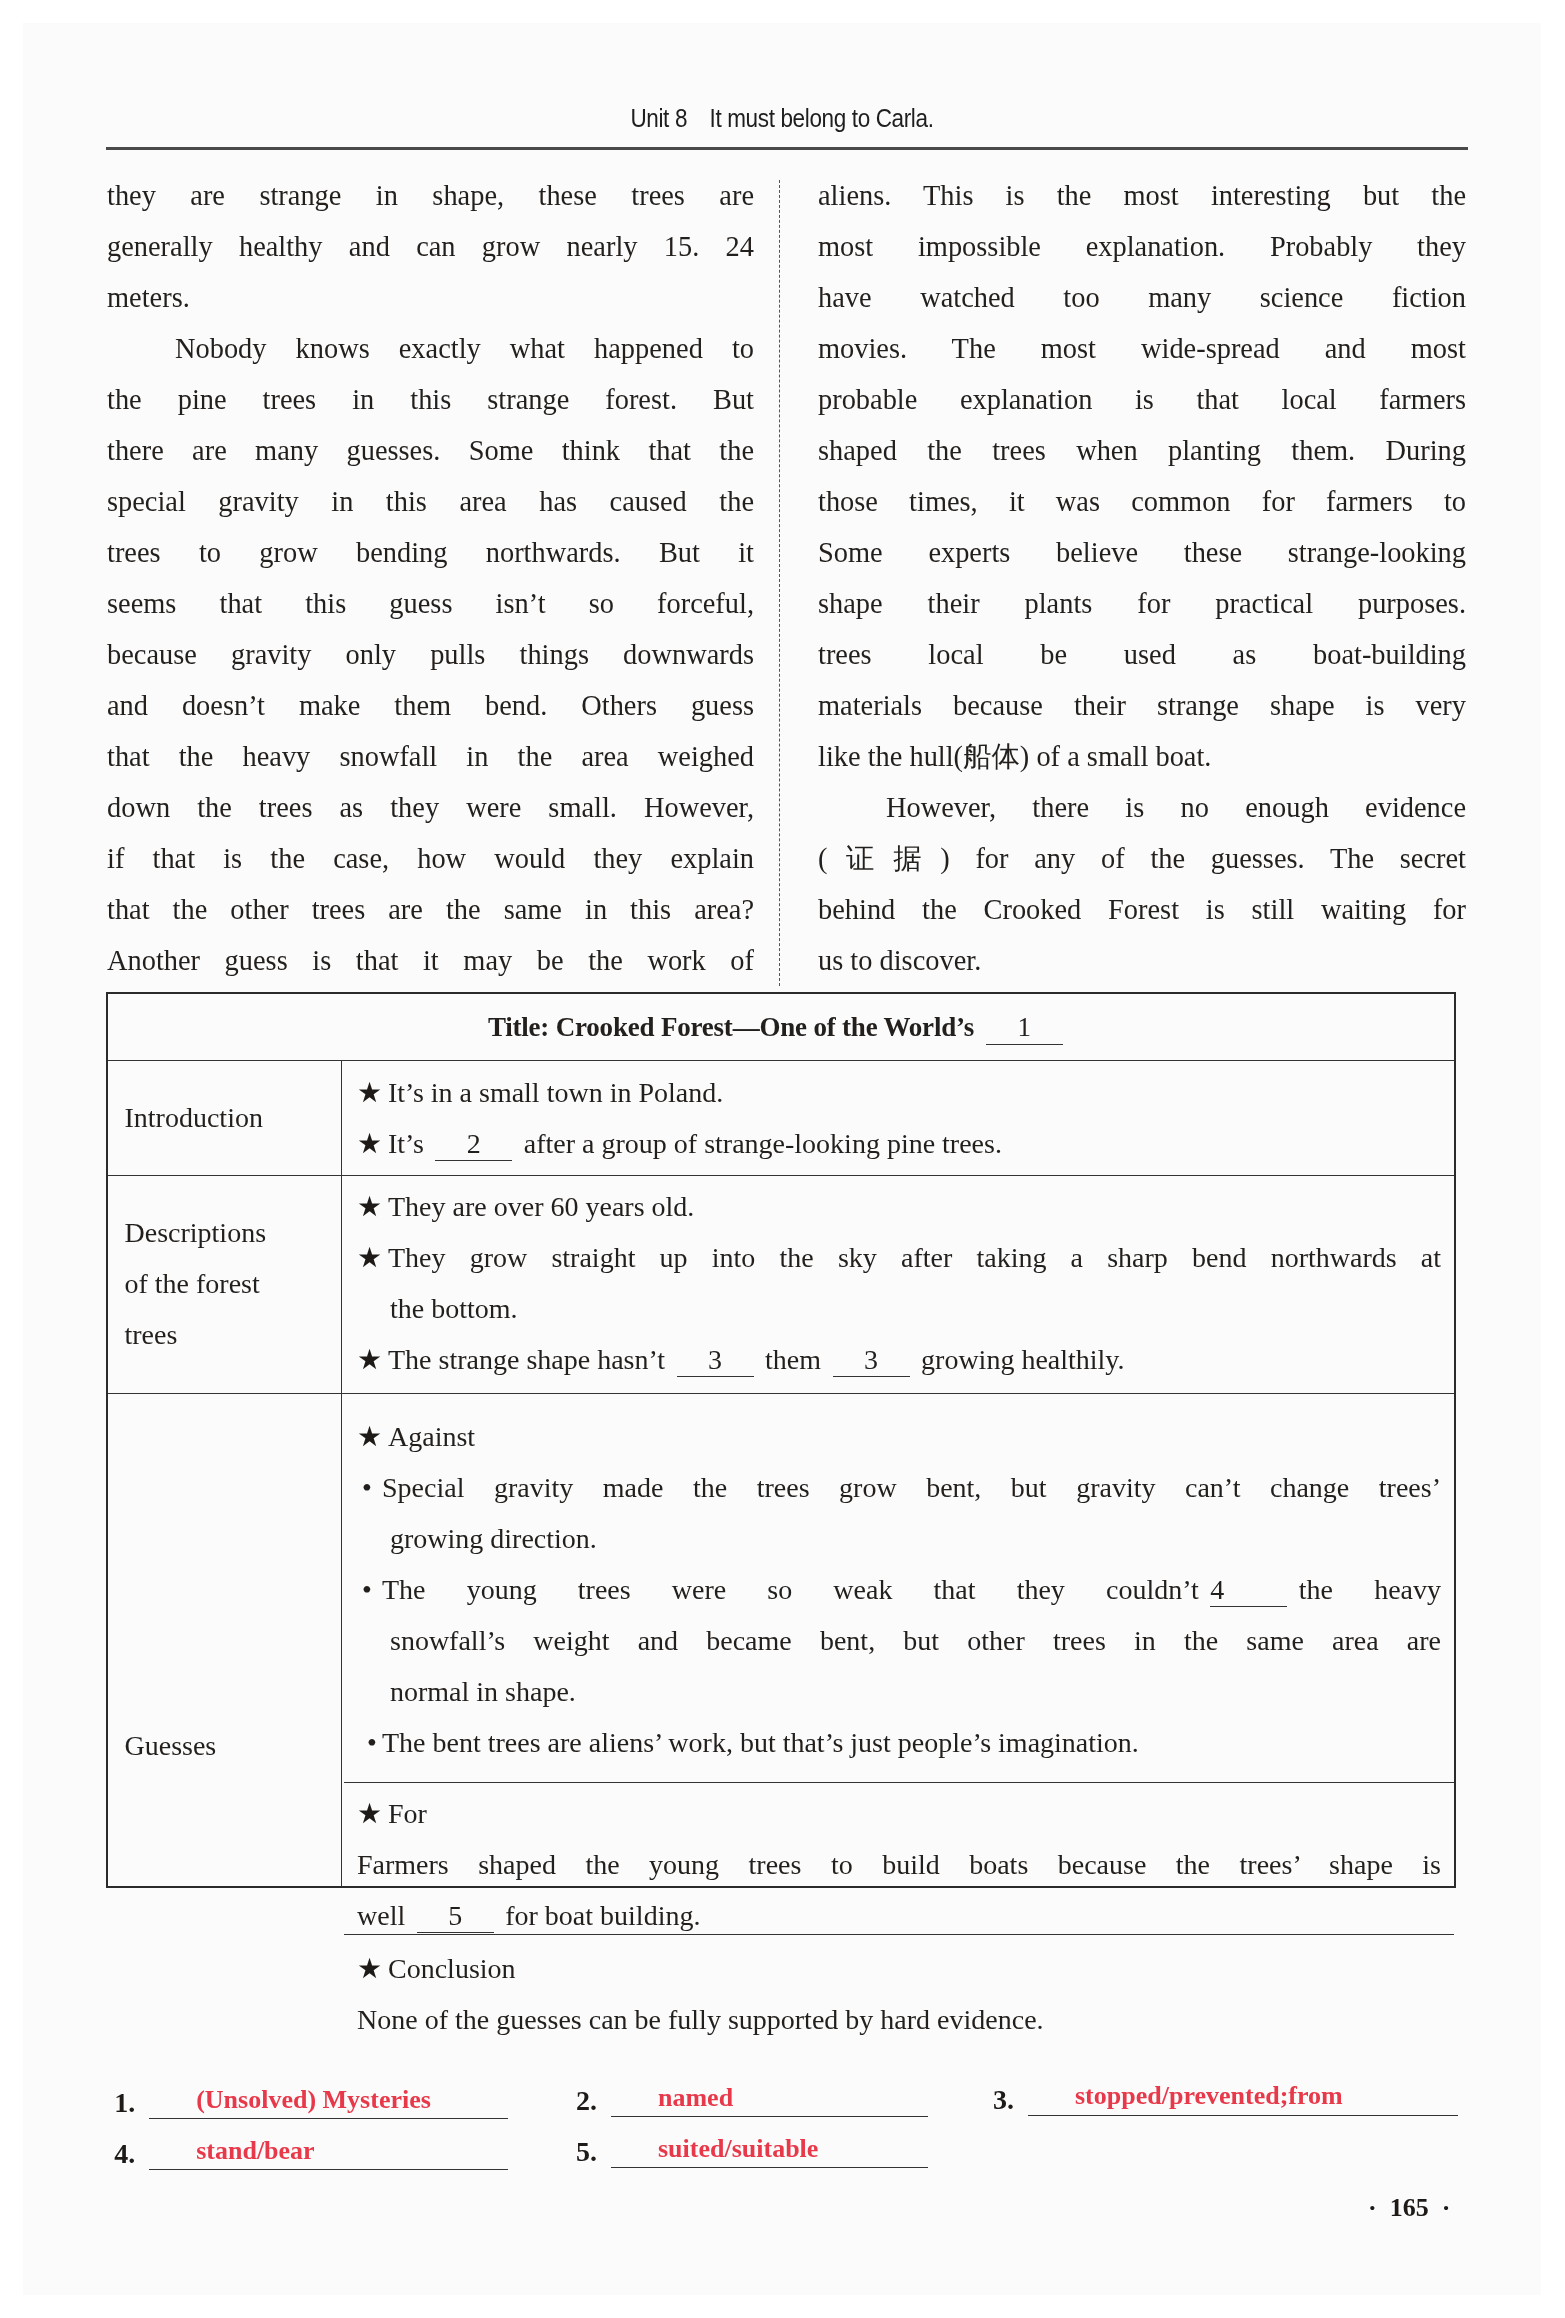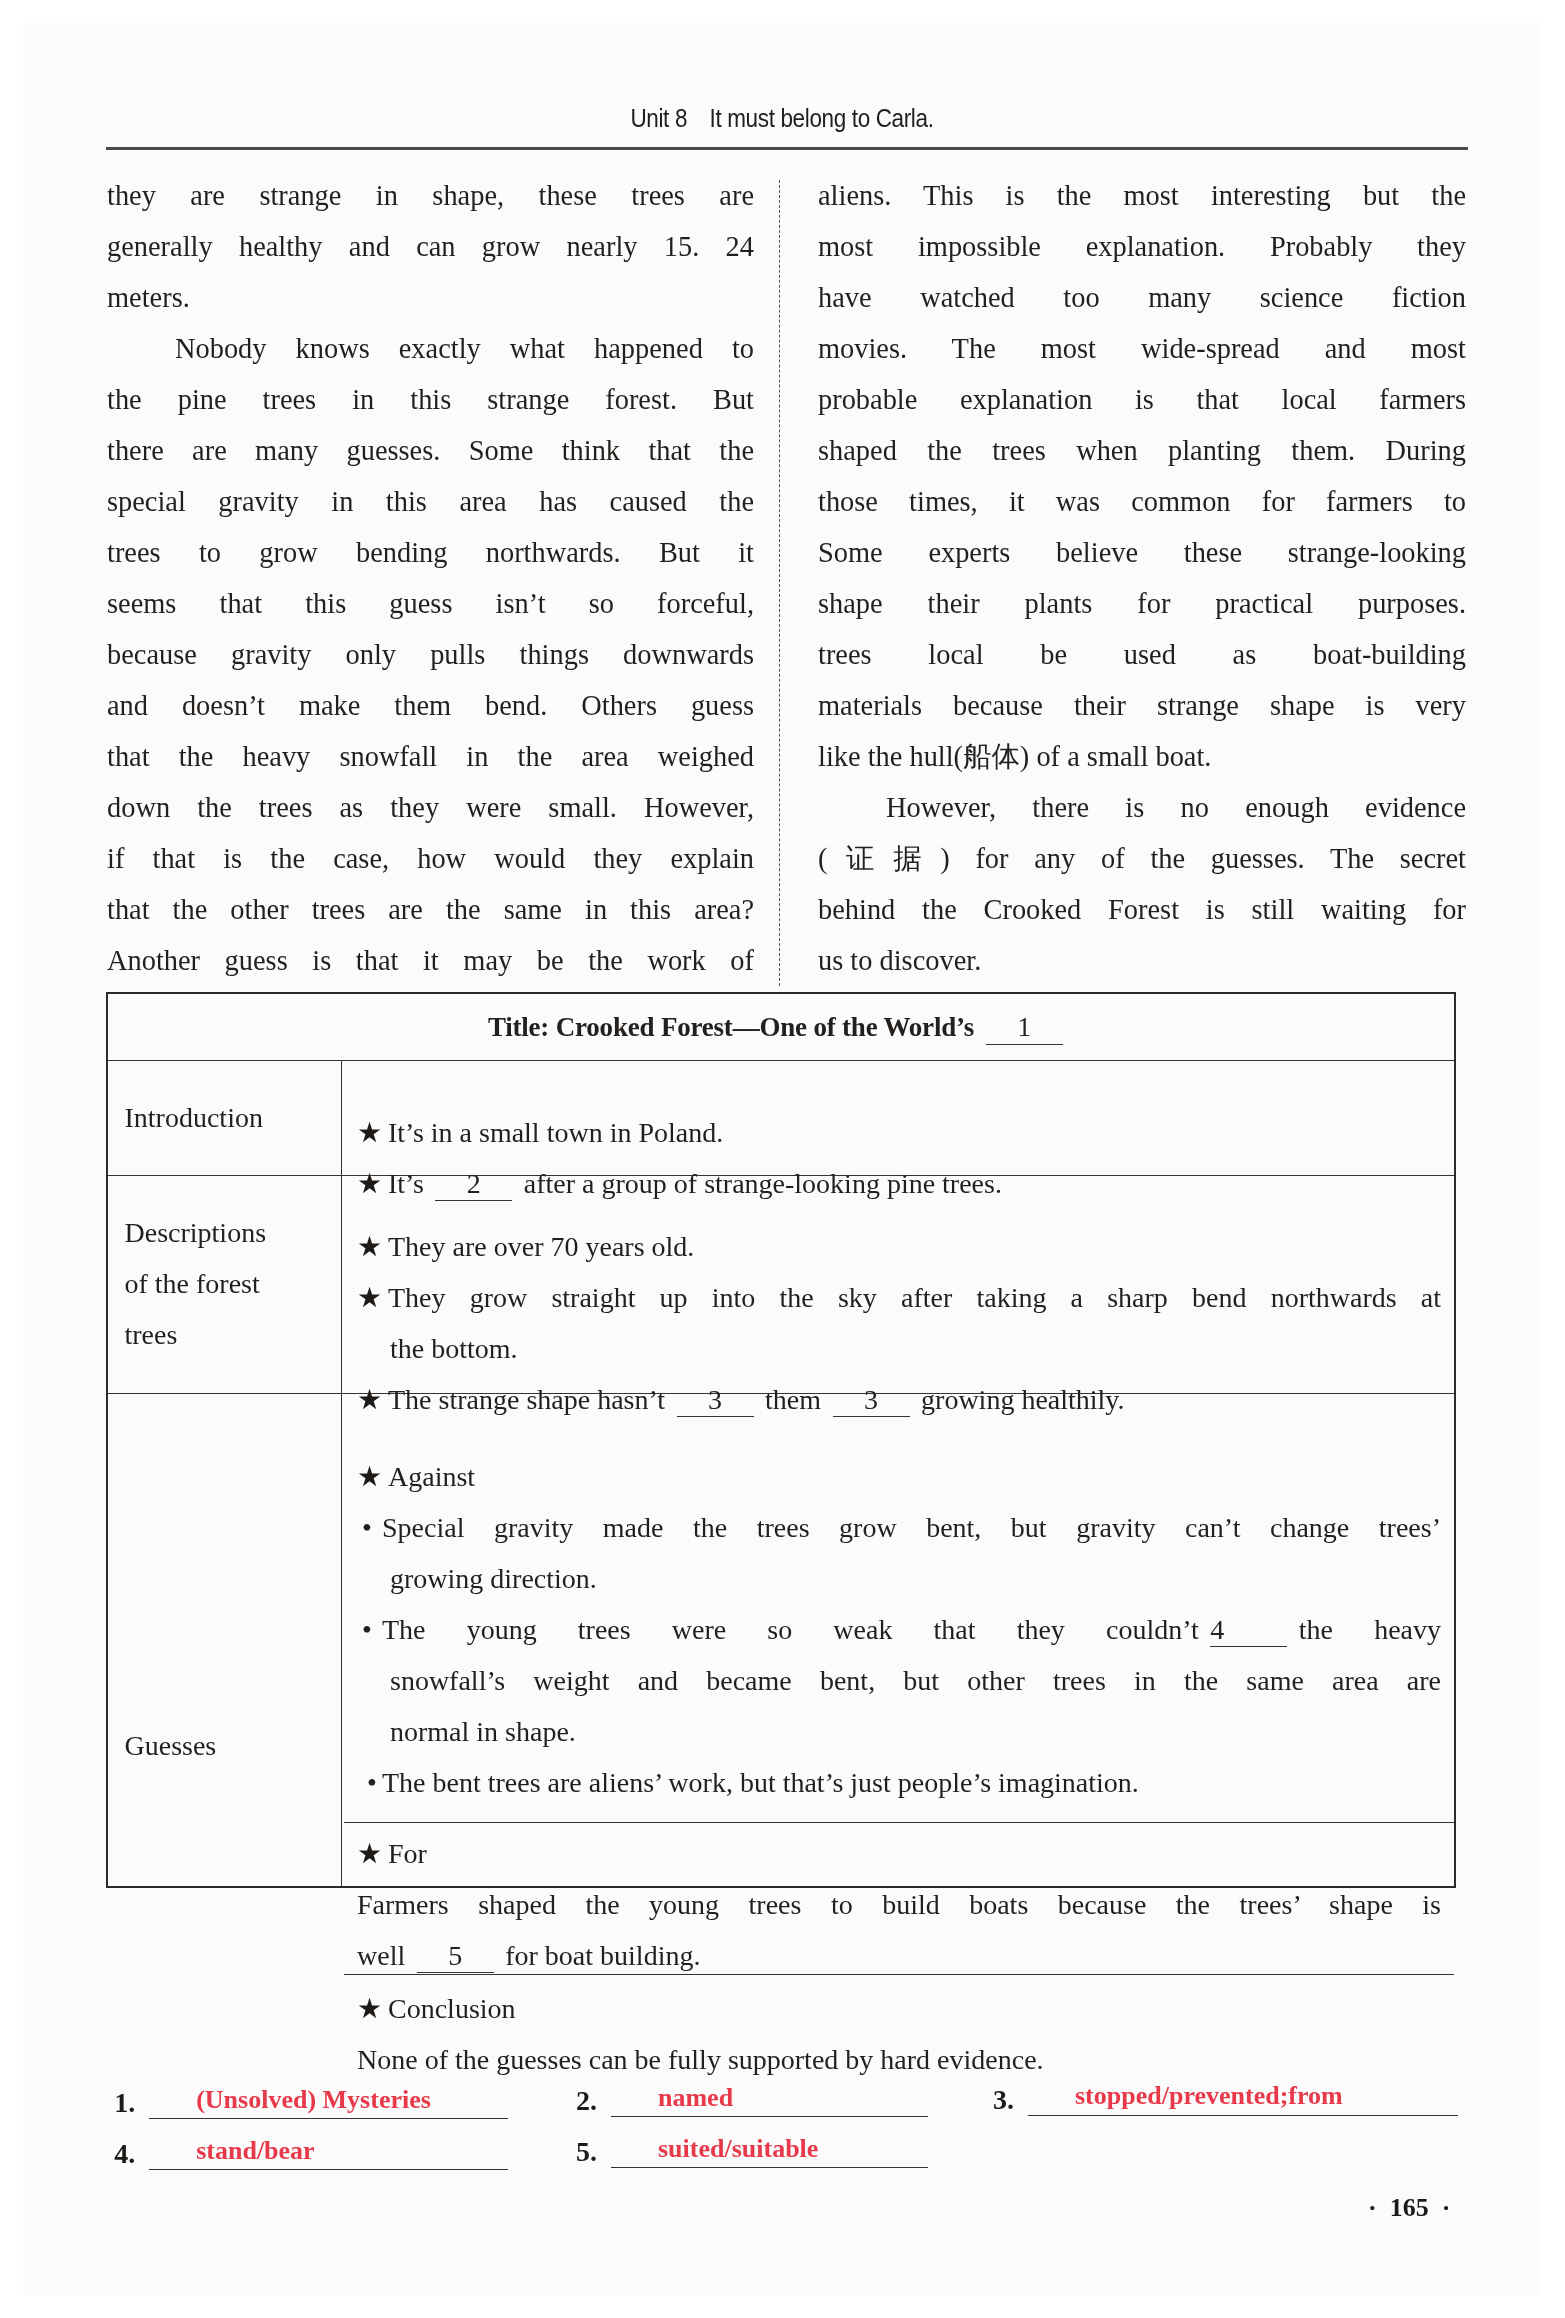--- a/index.html
+++ b/index.html
@@ -23,21 +23,21 @@
                  border-left: 1.6px dashed #555; }
 
   .table { position: absolute; left: 106px; top: 992px; width: 1350px; height: 896px;
            border: 2.5px solid #2b2b2b; box-sizing: border-box; }
   .t-title { position: absolute; left: 0; top: 0; width: 100%; height: 66px; border-bottom: 1.6px solid #333;
              text-align: center; font-weight: bold; font-size: 27px; line-height: 66px; letter-spacing: -0.2px; }
   .t-row { position: absolute; left: 0; width: 100%; border-bottom: 1.6px solid #333; box-sizing: border-box; }
   .t-label { position: absolute; left: 0; top: 0; bottom: 0; width: 234px; border-right: 1.6px solid #333;
              font-size: 28px; line-height: 51px; padding-left: 16.5px; box-sizing: border-box; }
   .t-content { position: absolute; left: 236px; right: 0; top: 0; bottom: 0; font-size: 28px; line-height: 51px;
-               padding-left: 13px; padding-right: 13px; box-sizing: border-box; margin-top: 40px; }
+               padding-left: 13px; padding-right: 13px; box-sizing: border-box; }
   .t-content .ln { display: block; white-space: nowrap; }
   .t-content .ln.just { text-align: justify; text-align-last: justify; }
   .t-content .cont { padding-left: 33px; }
   .star { display: inline-block; width: 31px; font-size: 28px; color: #1d1a17; }
   .bullet { display: inline-block; width: 20px; text-align: center; padding-left: 5px; }
   .blank { display: inline-block; min-width: 77px; border-bottom: 1.6px solid #333; text-align: center;
            line-height: 33px; margin: 0 11.5px; }
   .sub { position: absolute; left: 0; right: 0; border-bottom: 1.6px solid #333; box-sizing: border-box; }
 
   .answers { position: absolute; left: 106px; top: 2080px; width: 1368px; height: 115px; }
@@ -114,21 +114,21 @@
     </div>
   </div>
 
   <div class="t-row" style="top:182px; height:218px;">
     <div class="t-label" style="padding-top:31px;">
       <span class="ln" style="display:block">Descriptions</span>
       <span class="ln" style="display:block">of the forest</span>
       <span class="ln" style="display:block">trees</span>
     </div>
     <div class="t-content" style="padding-top:5px;">
-      <span class="ln"><span class="star">★</span><span>They are over 70 years old.</span></span>
+      <span class="ln"><span class="star">★</span><span>They are over 60 years old.</span></span>
       <span class="ln just"><span class="star">★</span><span>They grow straight up into the sky after taking a sharp bend northwards at</span></span>
       <span class="ln cont">the bottom.</span>
       <span class="ln"><span class="star">★</span><span>The strange shape hasn’t</span><span class="blank">3</span><span>them</span><span class="blank">3</span><span>growing healthily.</span></span>
     </div>
   </div>
 
   <div class="t-row" style="top:400px; bottom:0; border-bottom:none;">
     <div class="t-label" style="padding-top:326px;">
       <span>Guesses</span>
     </div>

